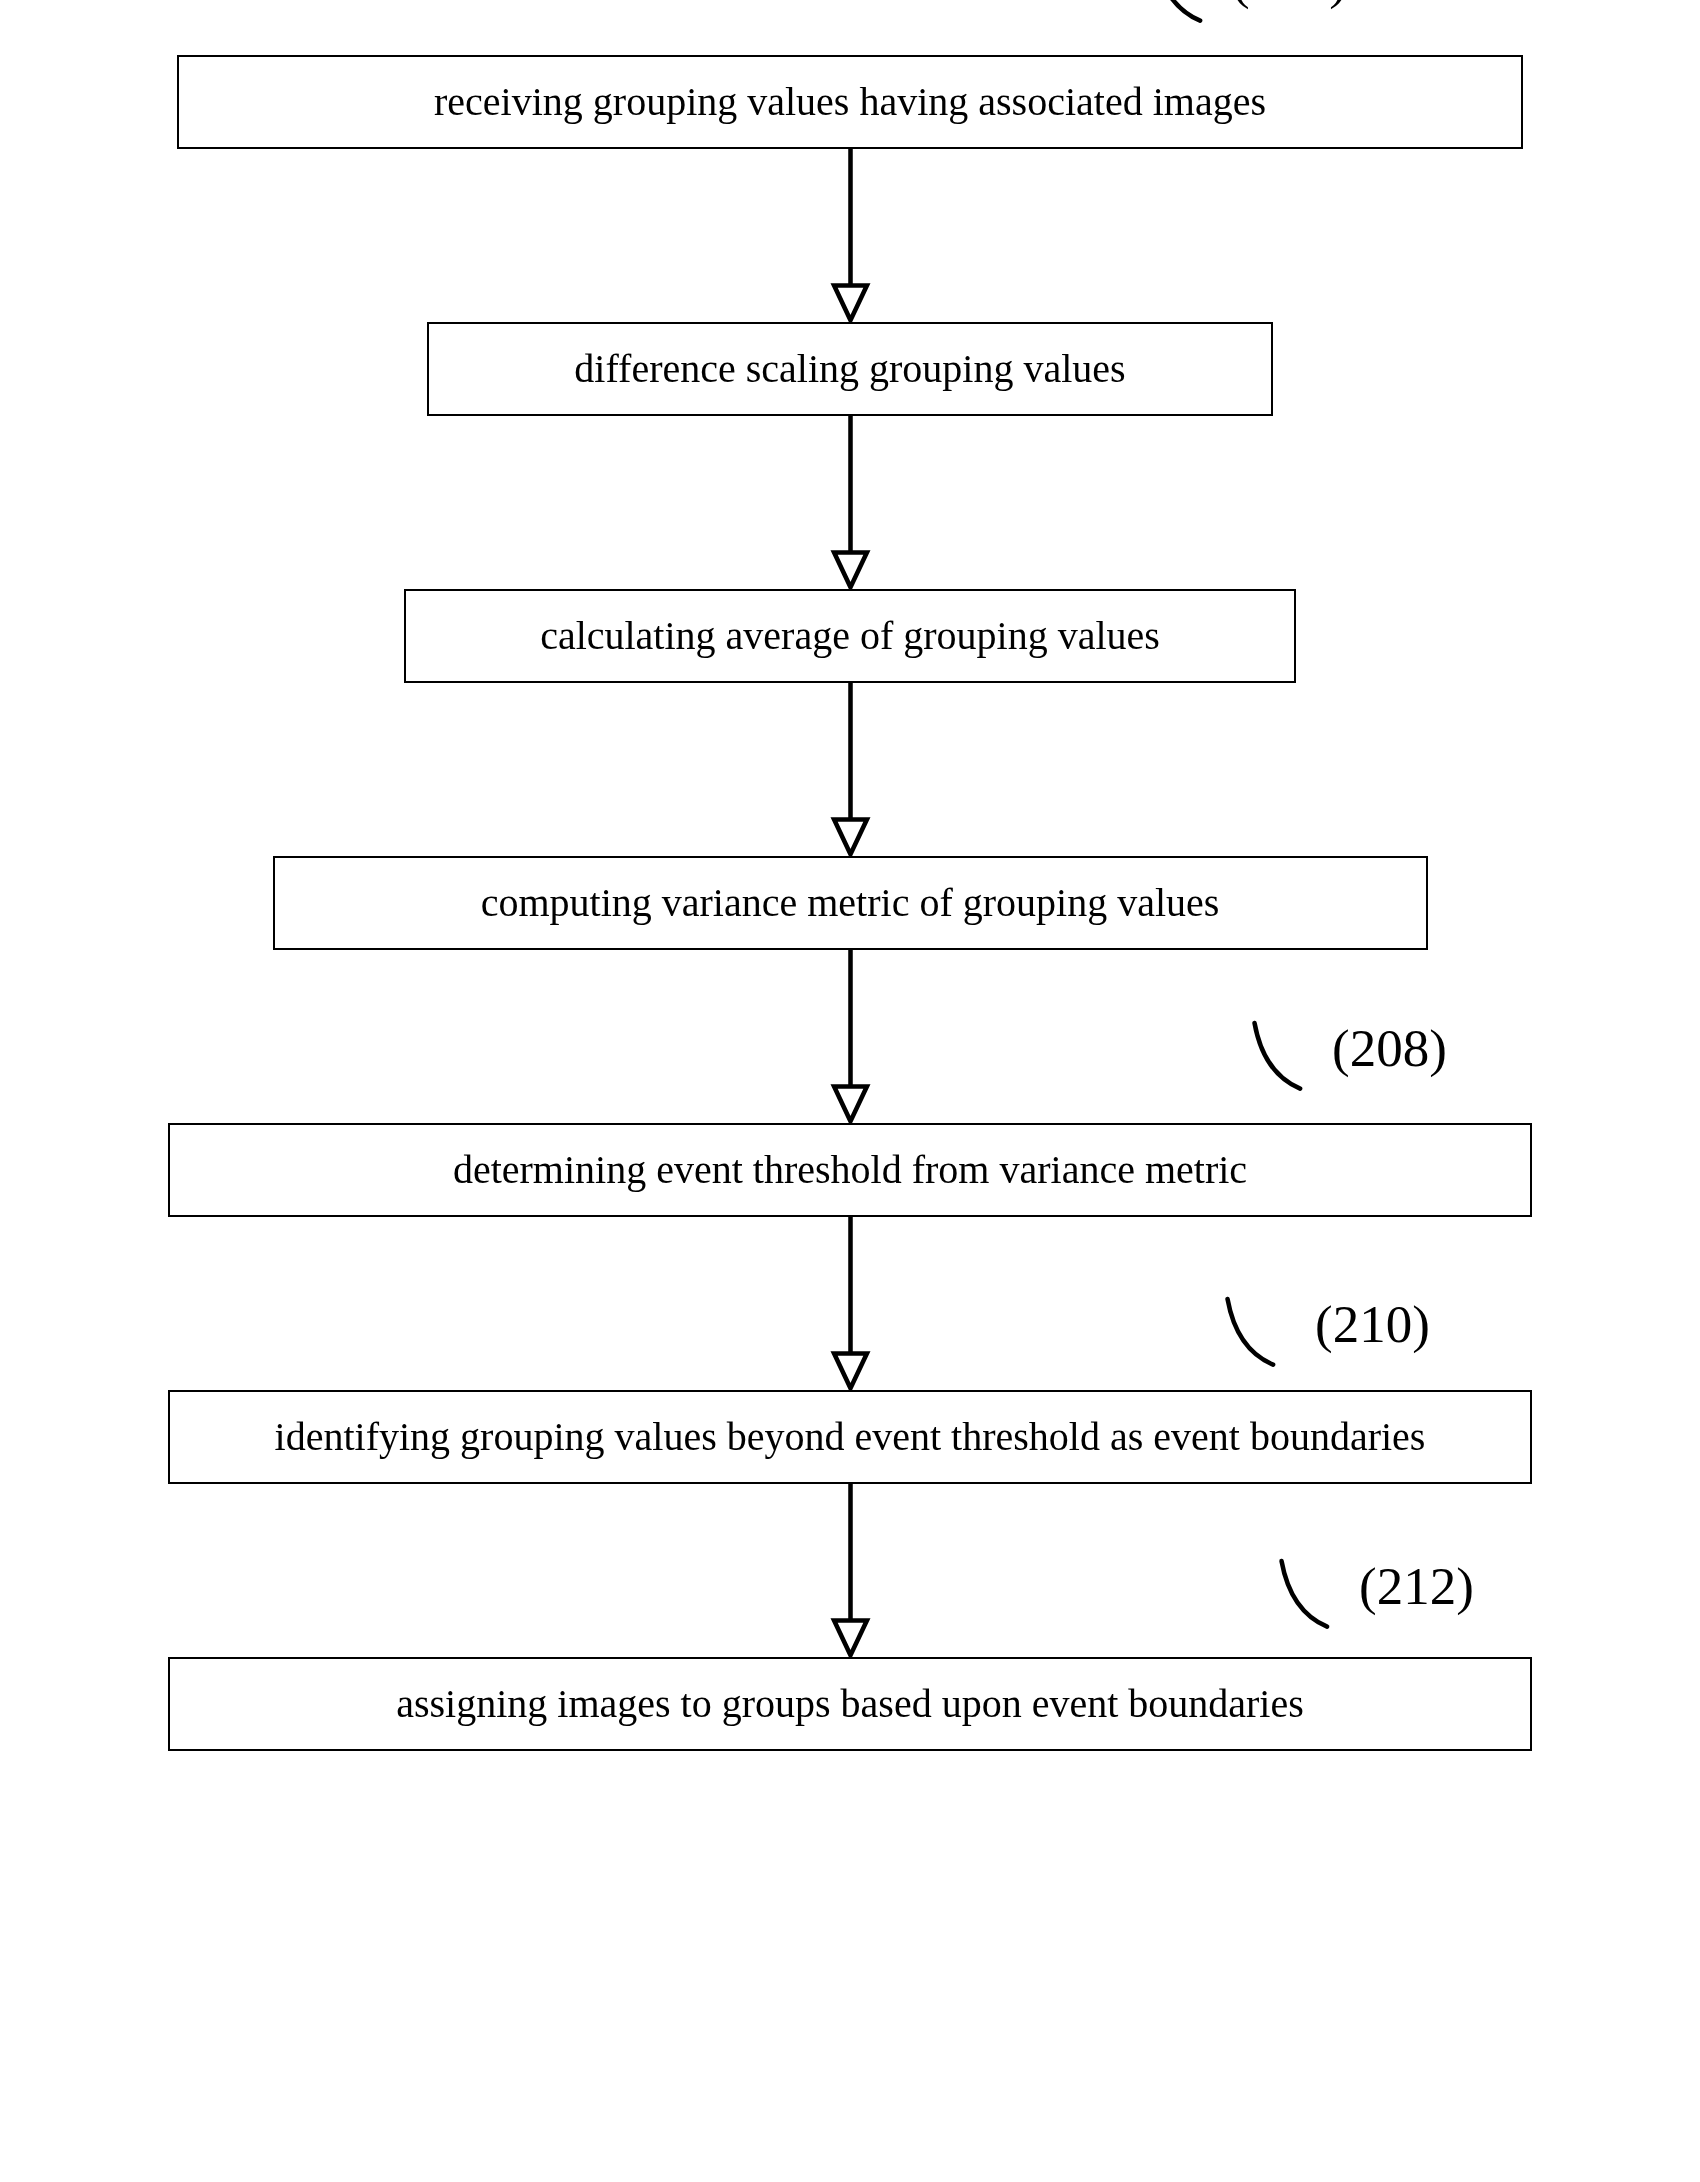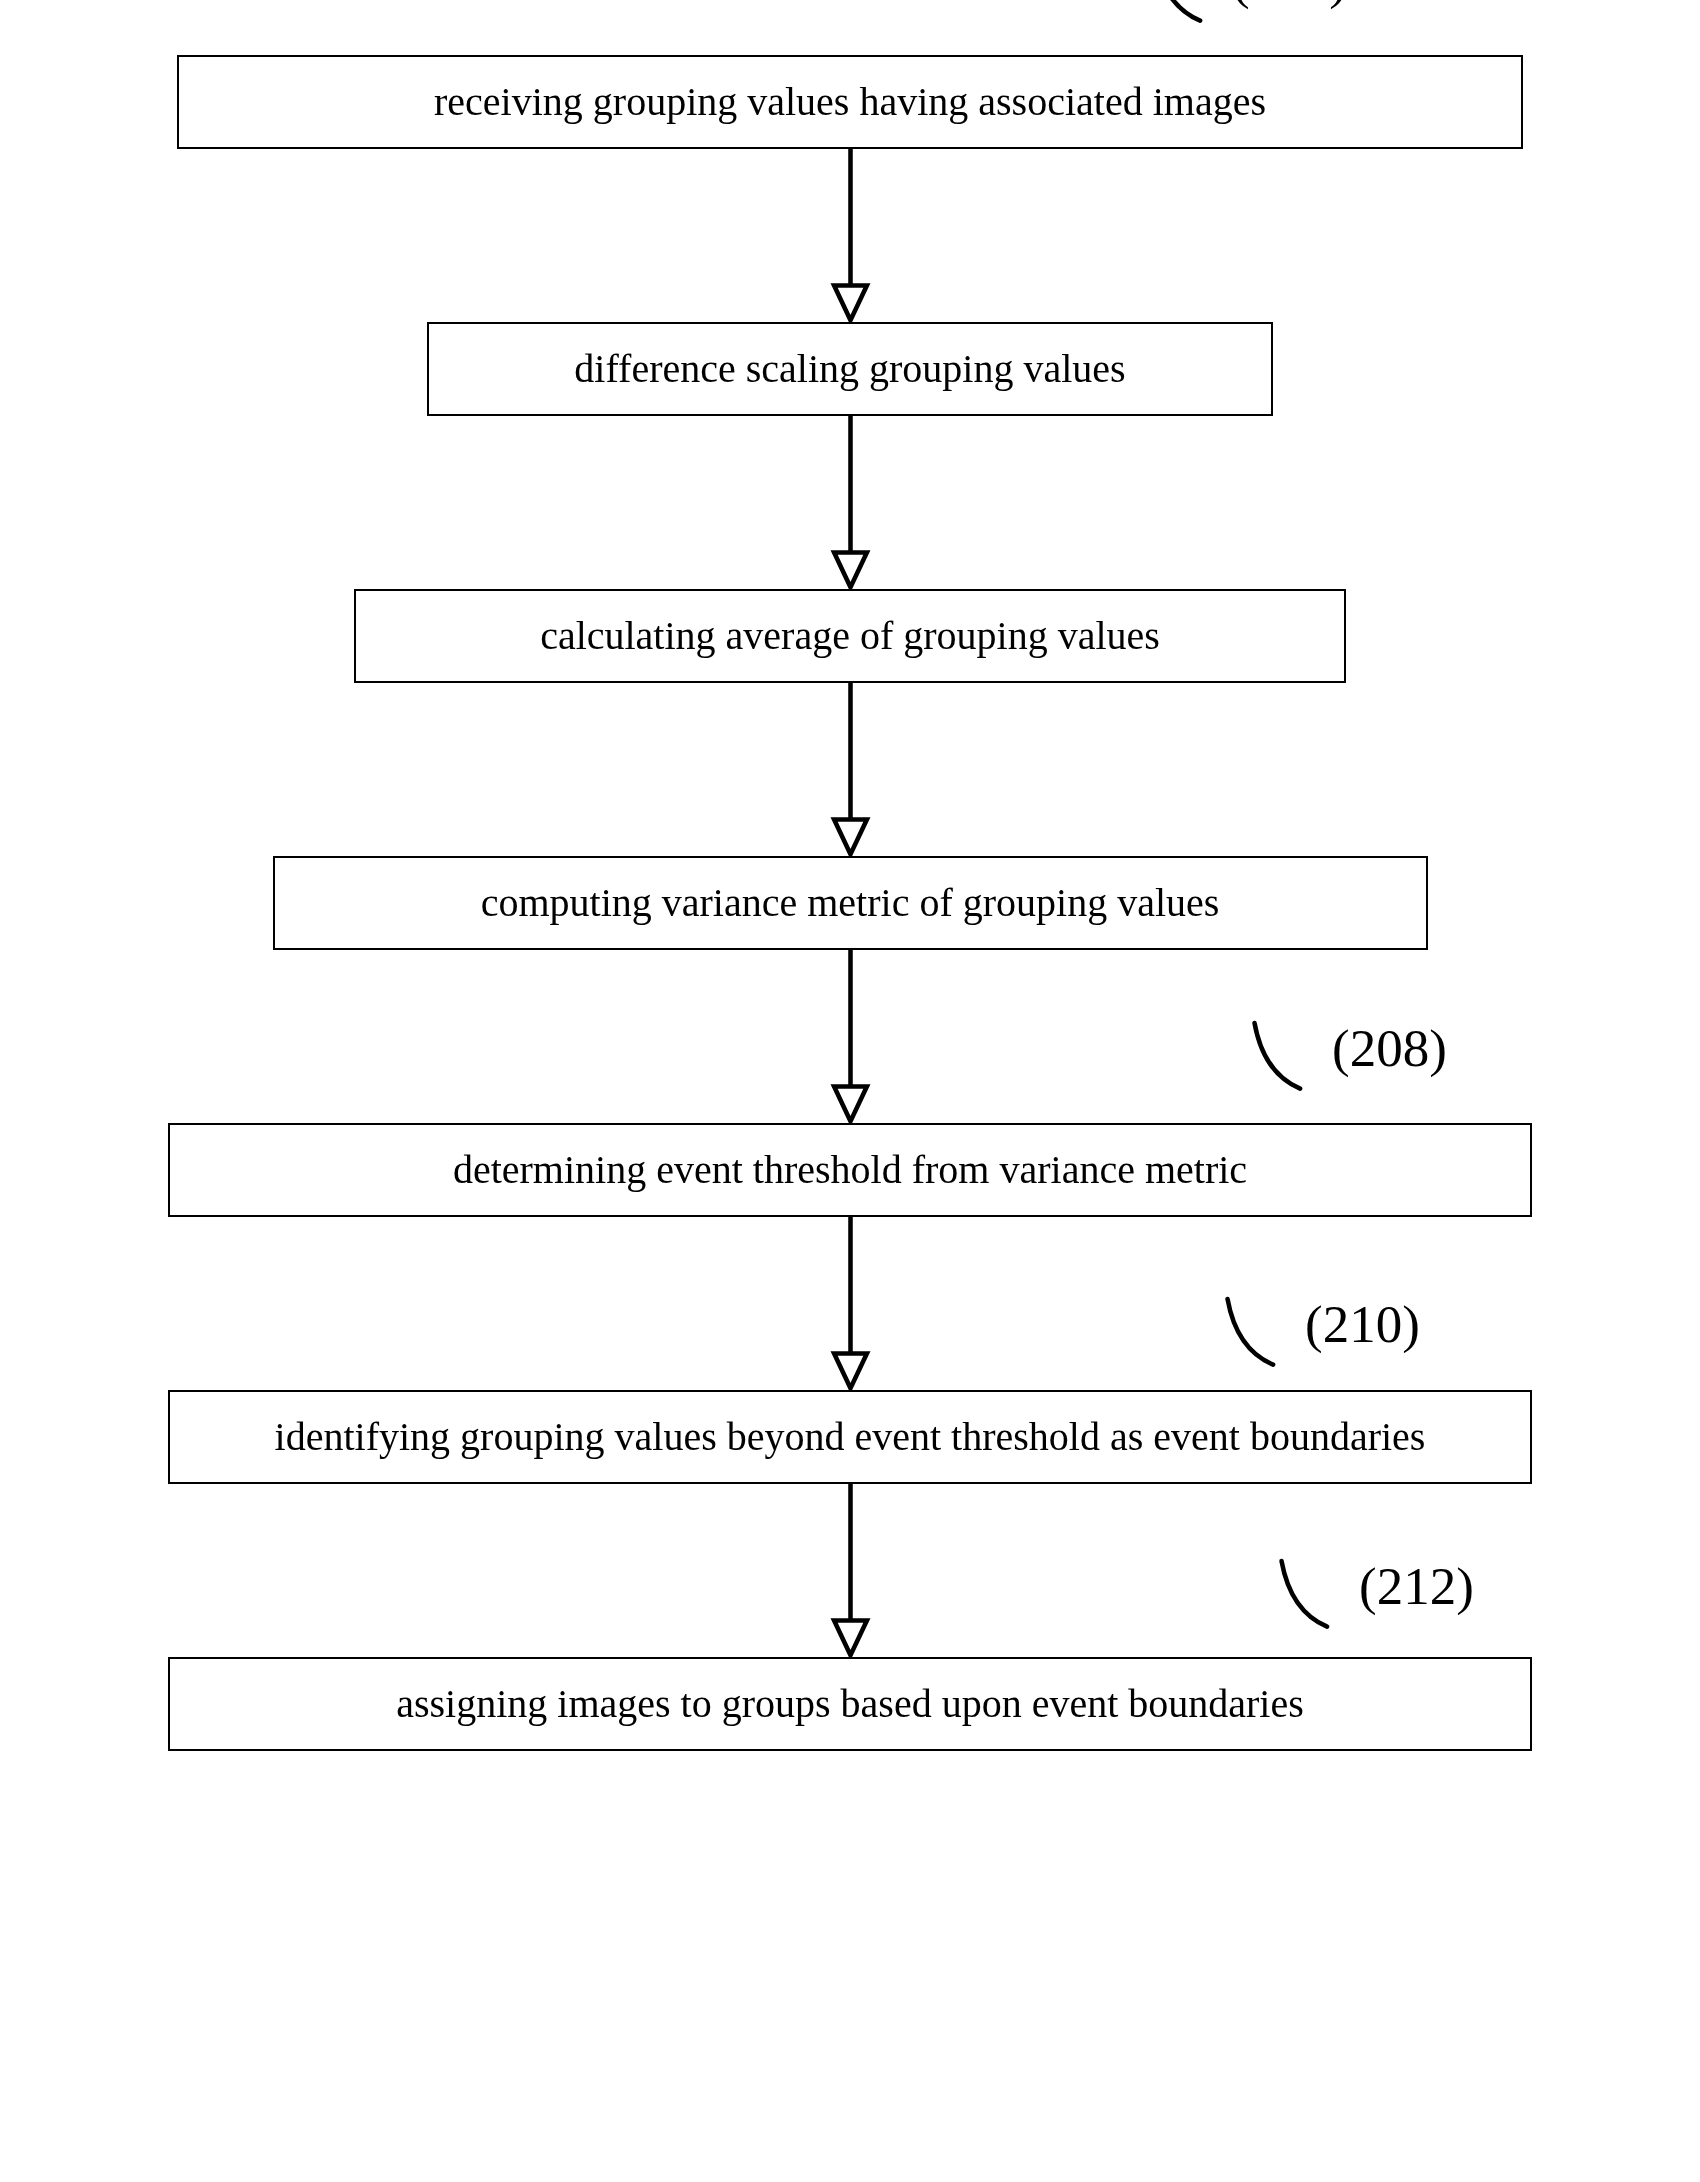--- a/index.html
+++ b/index.html
@@ -55,32 +55,32 @@
     width: 55px;
     position: relative;
   }
   .arrow-wrap svg {
     width: 55px;
     height: 173px;
     display: block;
   }
   .w1 { width: 1346px; }
   .w2 { width: 846px; }
-  .w3 { width: 992px; }
+  .w3 { width: 892px; }
   .w4 { width: 1155px; }
   .w5 { width: 1424px; }
   .w6 { width: 1440px; }
   .w7 { width: 1580px; }
 
   .lbl200 { left: calc(50% + 300px); top: -109px; }
   .lbl202 { left: calc(50% + 264px); top: -100px; }
   .lbl204 { left: calc(50% + 327px); top: -109px; }
   .lbl206 { left: calc(50% + 364px); top: -105px; }
   .lbl208 { left: calc(50% + 400px); top: -109px; }
-  .lbl210 { left: calc(50% + 373px); top: -100px; }
+  .lbl210 { left: calc(50% + 373px); top: -100px; gap: 10px; }
   .lbl212 { left: calc(50% + 427px); top: -105px; }
 </style>
 </head>
 <body>
 
 <div class="flowchart">
 
   <div class="row">
     <div class="box w1">receiving grouping values having associated images</div>
     <div class="label lbl200">

